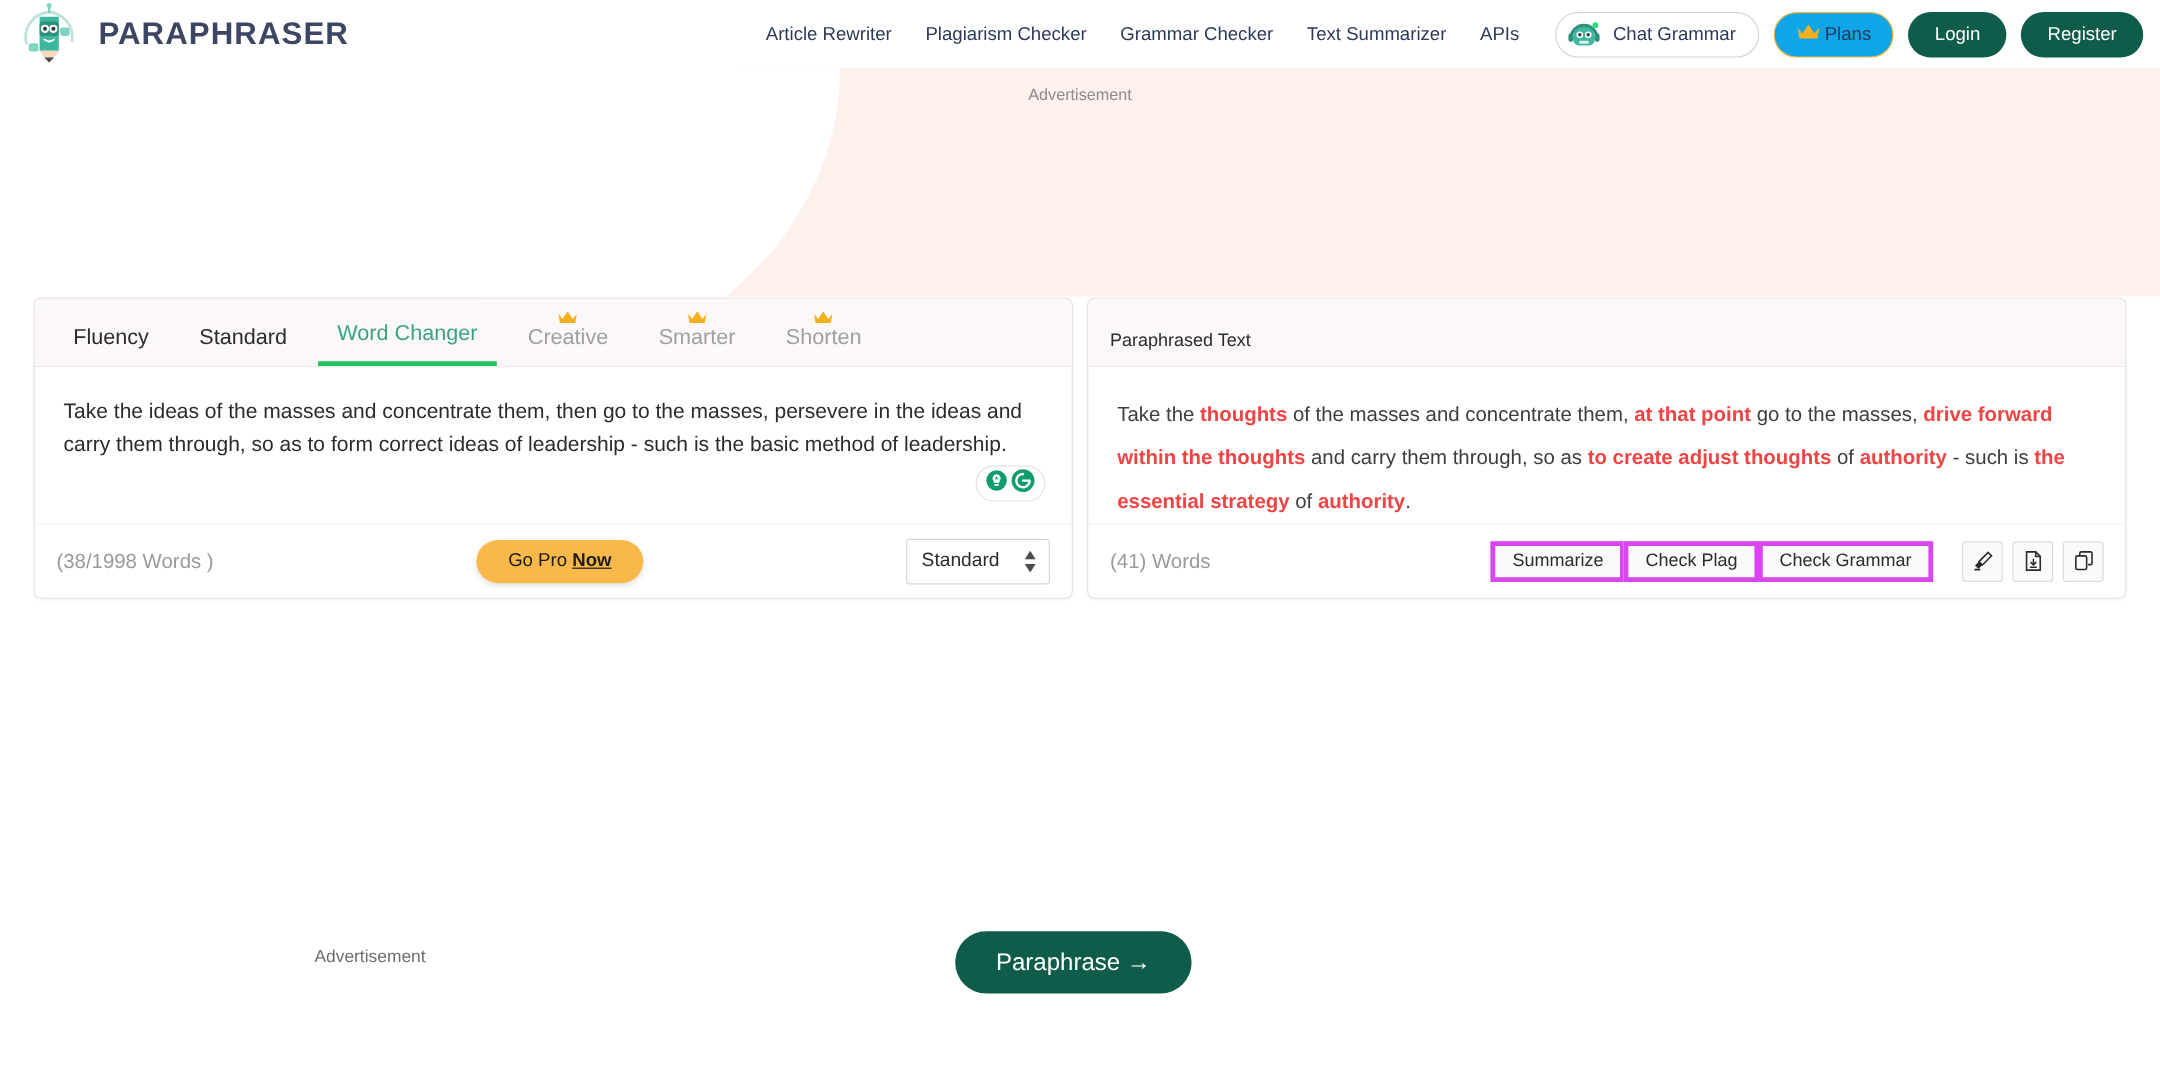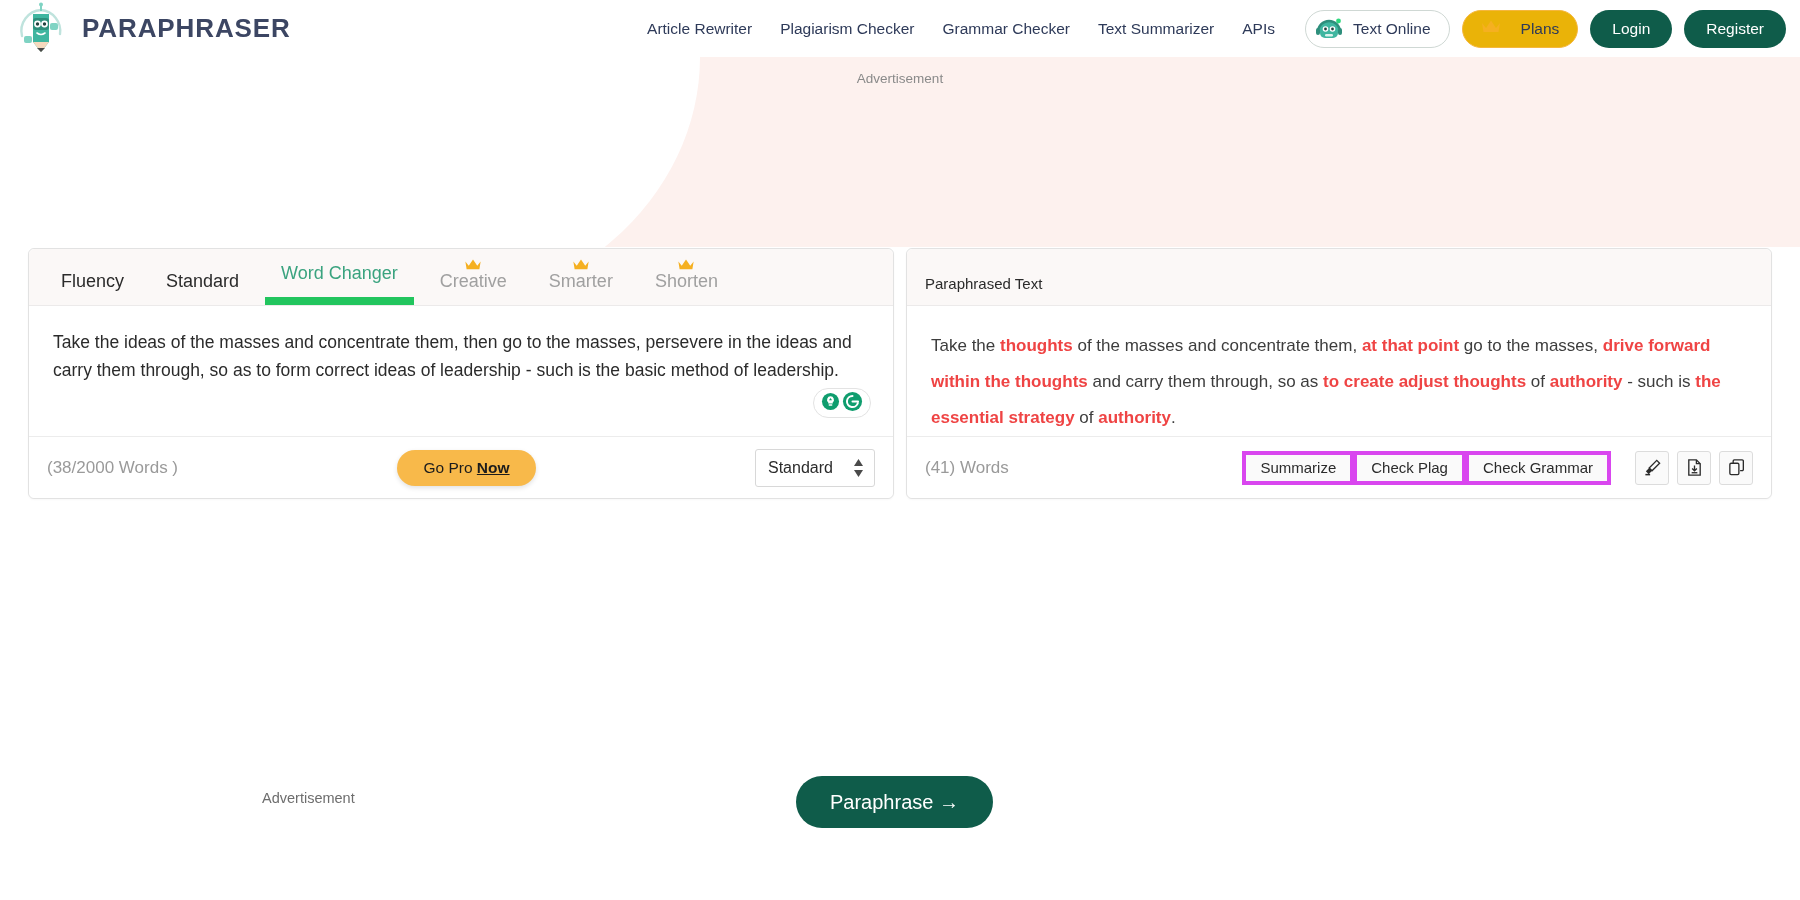--- a/index.html
+++ b/index.html
@@ -61,24 +61,24 @@
   }
   .chat-btn {
     display:flex; align-items:center; gap:9px;
     border:1px solid #cfd8d4; border-radius: 24px;
     height: 38px; padding: 0 18px 0 8px; margin-left: 16px;
     background:#fff; cursor:pointer;
   }
   .chat-btn .lbl { font-size:15.5px; color:#2e3a59; }
   .chat-avatar{ width:30px;height:30px;position:relative;}
   .plans-btn {
-    display:flex; align-items:center; gap:20px;
+    display:flex; align-items:center; gap:4px;
     border:1.5px solid #f5b73d; border-radius: 24px;
     height: 38px; padding: 0 18px; margin-left: 12px;
-    background:#eab308; cursor:pointer;
+    background:#0ea5e9; cursor:pointer;
   }
   .plans-btn .lbl { font-size:15.5px; color:#2e3a59; }
   .dark-btn {
     background:#0f5c4a; color:#fff; border:none; border-radius: 22px;
     height: 38px; padding: 0 22px; margin-left: 12px;
     font-size: 15.5px; cursor:pointer; font-family:"Liberation Sans",sans-serif;
   }
 
   
   .workspace {
@@ -96,21 +96,21 @@
     border-bottom: 1px solid #eceaea;
     display:flex; align-items:flex-end; padding-left: 16px;
     border-radius: 6px 6px 0 0;
   }
   .tabs { display:flex; align-items:flex-end; gap: 10px; height:100%; }
   .tab {
     position:relative; padding: 0 16px 13px 16px;
     font-size: 18px; color:#2b2b2b; cursor:pointer;
     align-self:flex-end; white-space:nowrap;
   }
-  .tab.active { color:#3aa37f; border-bottom: 8px solid #22c55e; }
+  .tab.active { color:#3aa37f; border-bottom: 4px solid #22c55e; }
   .tab.pro { color:#a0a0a0; }
   .crown {
     position:absolute; top:-16px; left:50%; transform:translateX(-50%);
     width: 17px; height: 13px;
   }
   .panel-title {
     font-size: 15px; color:#2b2b2b; padding: 0 0 13px 2px; align-self:flex-end;
   }
 
   .panel-body { position:relative; flex:1; padding: 22px 24px 0 24px; }
@@ -223,21 +223,21 @@
             <rect x="2" y="14" width="4" height="7" rx="2" fill="#2e8f7c"></rect>
             <rect x="24" y="14" width="4" height="7" rx="2" fill="#2e8f7c"></rect>
             <circle cx="11.5" cy="15" r="2.8" fill="#fff"></circle>
               <circle cx="11.5" cy="15" r="1.4" fill="#23413e"></circle>
             <circle cx="18.5" cy="15" r="2.8" fill="#fff"></circle>
               <circle cx="18.5" cy="15" r="1.4" fill="#23413e"></circle>
             <rect x="11" y="20" width="8" height="2.4" rx="1.2" fill="#d8f3ec"></rect>
             <circle cx="24.5" cy="7" r="2.4" fill="#2ed97f"></circle>
           </svg>
         </span>
-        <span class="lbl">Text Online</span>
+        <span class="lbl">Chat Grammar</span>
       </div>
 
       <div class="plans-btn">
         <span>
           <svg width="20" height="15" viewBox="0 0 20 15">
             <path d="M1 4 L5 9 L10 1.5 L15 9 L19 4 L17.5 13 L2.5 13 Z" fill="#f5b021"></path>
           </svg>
         </span>
         <span class="lbl">Plans</span>
       </div>
@@ -300,21 +300,21 @@
             <svg width="21" height="21" viewBox="0 0 22 22">
               <circle cx="11" cy="11" r="10" fill="#0f9d6e"></circle>
               <path d="M11 5.2 a5.8 5.8 0 1 0 5.6 7.3" fill="none" stroke="#fff" stroke-width="2.1" stroke-linecap="round"></path>
               <path d="M11 11 h5.8" stroke="#fff" stroke-width="2.1" stroke-linecap="round"></path>
             </svg>
           </span>
         </div>
       </div>
 
       <div class="panel-foot">
-        <span class="wordcount">(38/2000 Words )</span>
+        <span class="wordcount">(38/1998 Words )</span>
         <button class="gopro"><span>Go Pro </span><b>Now</b></button>
         <div class="lang-select">
           <span>Standard</span>
           <span class="spinner">
             <svg width="11" height="8" viewBox="0 0 11 8">
                 <path d="M5.5 0 L10 7 L1 7 Z" fill="#4a4a4a"></path>
               </svg>
             <svg width="11" height="8" viewBox="0 0 11 8">
                 <path d="M5.5 8 L1 1 L10 1 Z" fill="#4a4a4a"></path>
               </svg>

